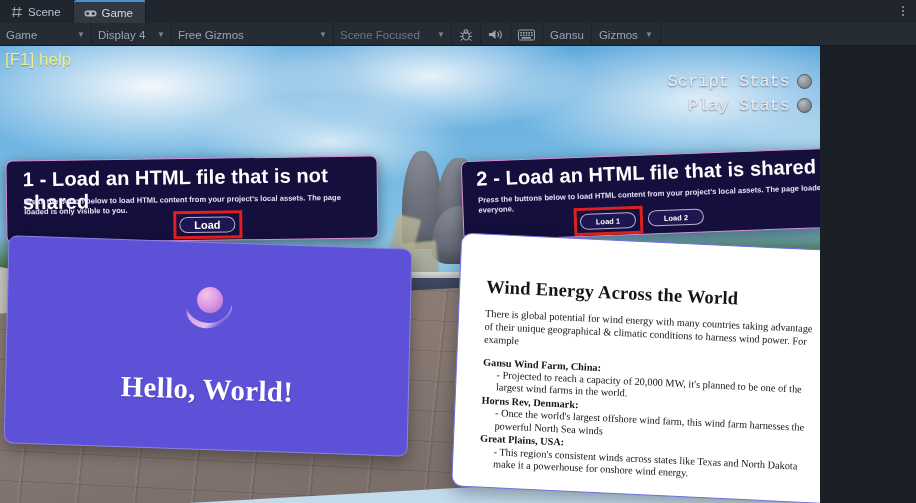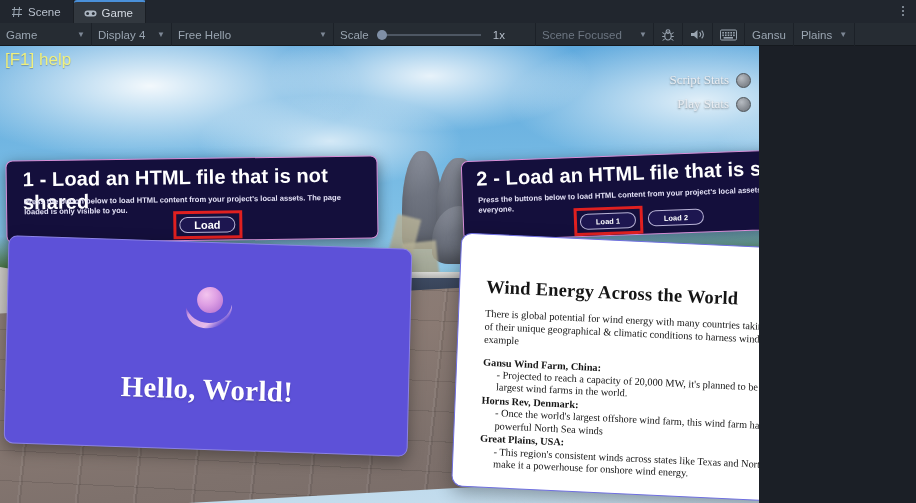--- a/index.html
+++ b/index.html
@@ -64,21 +64,21 @@
   }
   .menu-dots {
     position: absolute; right: 5px; top: 2px;
     width: 16px; height: 18px;
     display: flex; flex-direction: column; align-items: center; justify-content: center; gap: 2px;
   }
   .menu-dots i { width: 2px; height: 2px; background: #9aa5b1; border-radius: 50%; display: block; }
 
   
   .gameview {
-    position: absolute; left: 0; top: 46px; width: 759px; height: 457px;
+    position: absolute; left: 0; top: 46px; width: 820px; height: 457px;
     overflow: hidden;
   }
   .sky {
     position: absolute; inset: 0;
     background:
       radial-gradient(ellipse 340px 120px at 150px 40px, rgba(255,255,255,0.92) 0%, rgba(255,255,255,0) 62%),
       radial-gradient(ellipse 260px 90px at 430px 30px, rgba(255,255,255,0.85) 0%, rgba(255,255,255,0) 62%),
       radial-gradient(ellipse 300px 105px at 700px 55px, rgba(255,255,255,0.80) 0%, rgba(255,255,255,0) 64%),
       radial-gradient(ellipse 200px 70px at 330px 95px, rgba(255,255,255,0.70) 0%, rgba(255,255,255,0) 66%),
       radial-gradient(ellipse 240px 70px at 880px 100px, rgba(255,255,255,0.55) 0%, rgba(255,255,255,0) 68%),
@@ -141,23 +141,23 @@
     position: absolute; left: 5px; top: 4px;
     font-size: 17px; color: #f0f07e;
     font-family: "Liberation Sans", sans-serif;
     text-shadow: 0 1px 1px rgba(0,0,0,0.25);
   }
   .stat-toggle {
     position: absolute; right: 8px;
     display: flex; align-items: center; gap: 7px;
   }
   .stat-toggle .lbl {
-    font-size: 13px; color: #e9edf2;
+    font-size: 17px; color: #e9edf2;
     text-shadow: 0 1px 2px rgba(0,0,0,0.45);
-    font-family: Liberation Serif, serif;
+    font-family: Liberation Mono, monospace;
   }
   .stat-toggle .knob {
     width: 15px; height: 15px; border-radius: 50%;
     background: radial-gradient(circle at 35% 32%, #b7bcc2 0%, #8b9097 55%, #6f747a 100%);
     border: 1px solid #4e5358;
   }
 
   
   .panel-head {
     position: absolute;
@@ -302,31 +302,22 @@
   <div class="toolbar">
     <div class="tb-group dd" style="width:92px">
       <span>Game</span>
       <span class="caret"></span>
     </div>
     <div class="tb-group dd" style="width:80px">
       <span>Display 4</span>
       <span class="caret"></span>
     </div>
     <div class="tb-group dd" style="width:162px">
-      <span>Free Hello</span>
+      <span>Free Gizmos</span>
       <span class="caret"></span>
-    </div>
-    <div class="tb-group" style="width:202px">
-      <span>Scale</span>
-      <span class="slider-wrap">
-        <span class="slider-track">
-          <span class="slider-knob"></span>
-        </span>
-      </span>
-      <span style="margin-left:12px;color:#b6bfca">1x</span>
     </div>
     <div class="tb-group dd" style="width:118px;color:#6d7682">
       <span>Scene Focused</span>
       <span class="caret"></span>
     </div>
     <div class="tb-btn">
       <svg width="14" height="14" viewBox="0 0 14 14">
         <ellipse cx="7" cy="8" rx="3.2" ry="4" fill="none" stroke="#9aa5b1" stroke-width="1.1"></ellipse>
         <circle cx="7" cy="3.6" r="1.9" fill="none" stroke="#9aa5b1" stroke-width="1.1"></circle>
         <path d="M3.8 6 L1.4 4.6 M3.8 8.5 L1.2 8.5 M3.8 11 L1.6 12.4 M10.2 6 L12.6 4.6 M10.2 8.5 L12.8 8.5 M10.2 11 L12.4 12.4" stroke="#9aa5b1" stroke-width="1" fill="none"></path>
@@ -353,21 +344,21 @@
             <rect x="10.4" y="5.5" width="1.6" height="1.6"></rect>
           <rect x="13.1" y="5.5" width="1.6" height="1.6"></rect>
           <rect x="3.6" y="8" width="9.4" height="1.6"></rect>
         </g>
       </svg>
     </div>
     <div class="tb-btn">
       <span>Gansu</span>
     </div>
     <div class="tb-btn">
-      <span>Plains</span>
+      <span>Gizmos</span>
       <span class="caret"></span>
     </div>
   </div>
 
   <div class="gameview">
 
     <div class="sky"></div>
     <div class="hills"></div>
     <div class="rock" style="left:402px; top:105px; width:40px; height:98px;"></div>
     <div class="rock" style="left:436px; top:112px; width:46px; height:96px;"></div>

